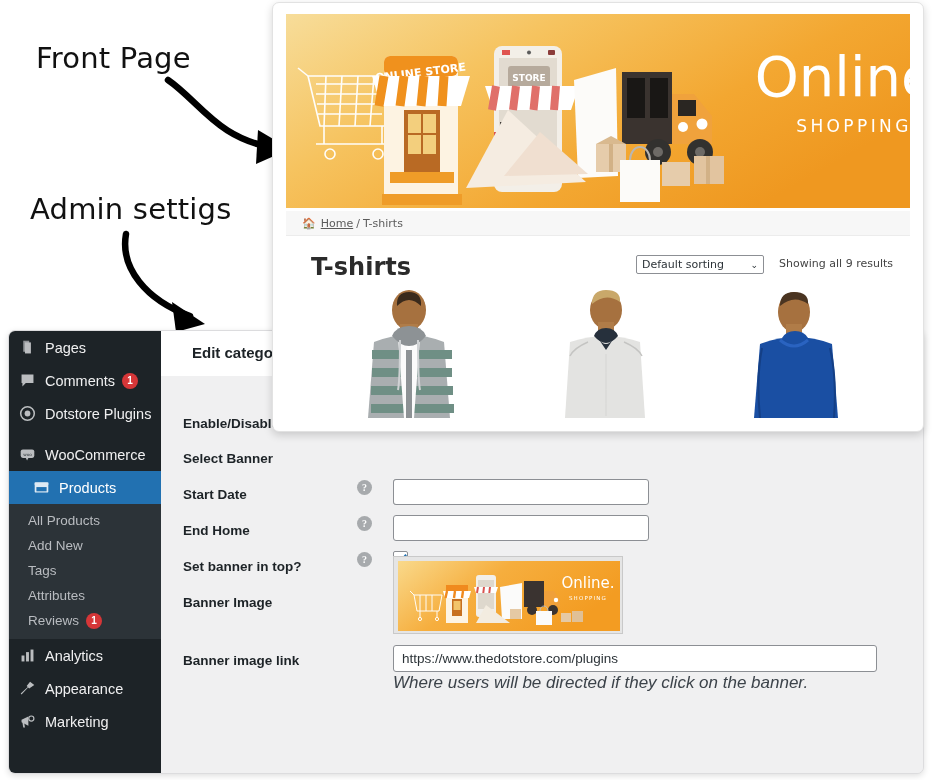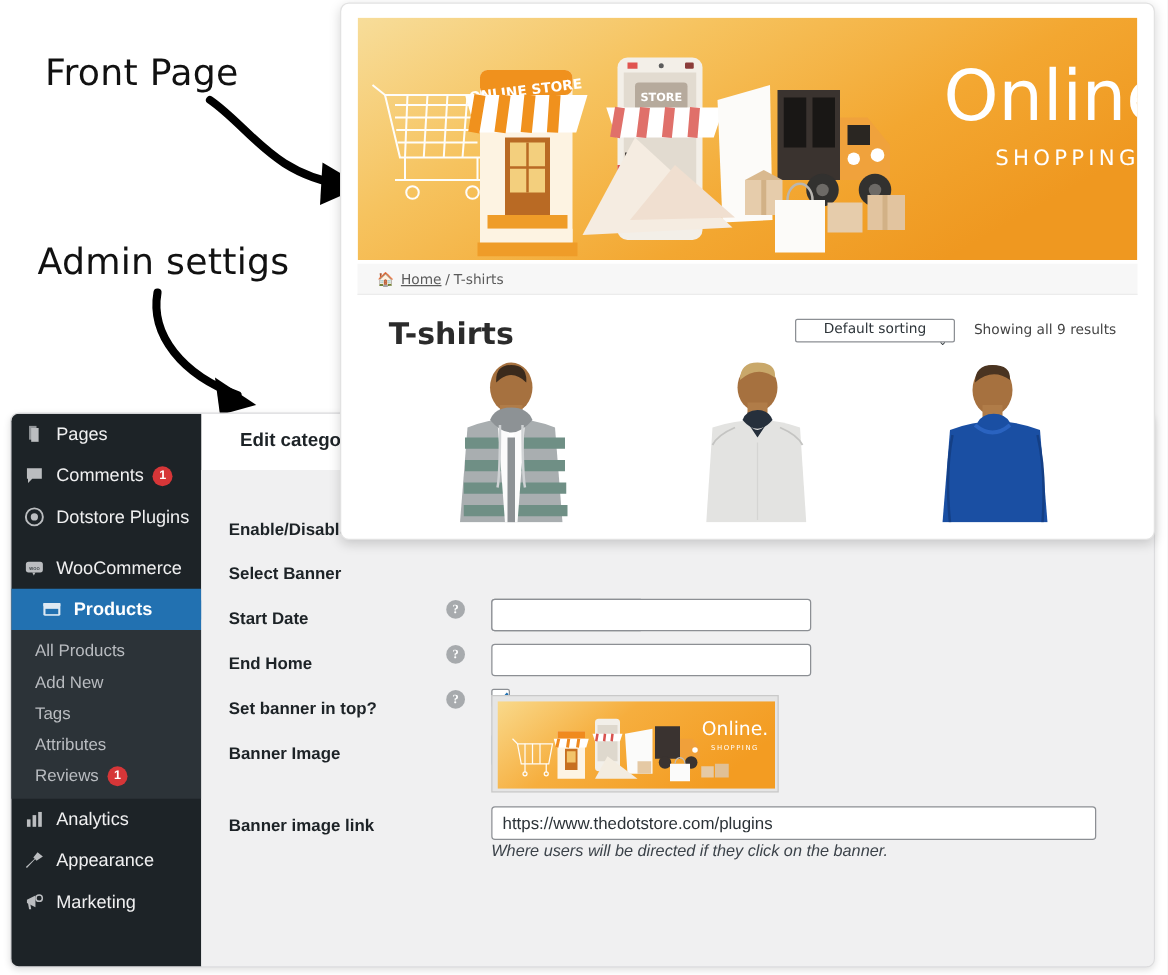--- a/index.html
+++ b/index.html
@@ -57,21 +57,21 @@
   .menu-top{
     display:flex;align-items:center;
     height:33px;padding-left:10px;
     color:#f0f0f1;
     white-space:nowrap;
     position:relative;
   }
   .menu-top.sep-top{margin-top:8px;}
   .menu-top .mlabel{margin-left:9px;font-size:14.5px;}
   .menu-top.active{
-    background:#2271b1;color:#fff;font-weight:700;padding-left:24px;
+    background:#2271b1;color:#fff;font-weight:400;padding-left:24px;
   }
   .menu-top.active:after{
     content:"";position:absolute;right:-8px;top:50%;
     margin-top:-8px;
     border-top:8px solid transparent;
     border-bottom:8px solid transparent;
     border-left:8px solid #2271b1;
   }
   .submenu{background:#2c3338;padding:4px 0 6px 0;}
   .submenu .sitem{
@@ -143,21 +143,21 @@
     justify-content:center;padding:0 10px;
   }
   #thumb-wrap{
     position:absolute;left:232px;top:180px;
     width:230px;height:78px;
     background:#e5e5e5;border:1px solid #c9c9c9;
     padding:4px;box-sizing:border-box;
   }
   #link-help{
     position:absolute;left:232px;top:297px;
-    font-size:13px;font-style:italic;color:#3c434a;
+    font-size:17px;font-style:italic;color:#3c434a;
     white-space:nowrap;
   }
 
   
   #front-card{
     position:absolute;left:272px;top:2px;
     width:650px;height:428px;
     background:#fff;
     border:1px solid #e2e2e2;
     border-radius:7px;
@@ -190,21 +190,20 @@
     font-size:24px;font-weight:bold;color:#2b2b2b;
     font-family:"DejaVu Sans", sans-serif;
   }
   #fp-sort{
     position:absolute;right:146px;top:19px;
     width:128px;height:19px;box-sizing:border-box;
     border:1px solid #8c8f94;background:#fff;border-radius:2px;
     font-size:11px;color:#2c3338;
     display:flex;align-items:center;padding:0 5px;
     font-family:"DejaVu Sans", sans-serif;
-    flex-direction:column;
   }
   #fp-sort .caret{margin-left:auto;font-size:9px;}
   #fp-count{
     position:absolute;right:17px;top:21px;
     font-size:11px;color:#444;
     font-family:"DejaVu Sans", sans-serif;
     white-space:nowrap;
   }
   .prod{position:absolute;top:52px;width:150px;height:130px;overflow:hidden;}
   #prod0{left:48px;}

